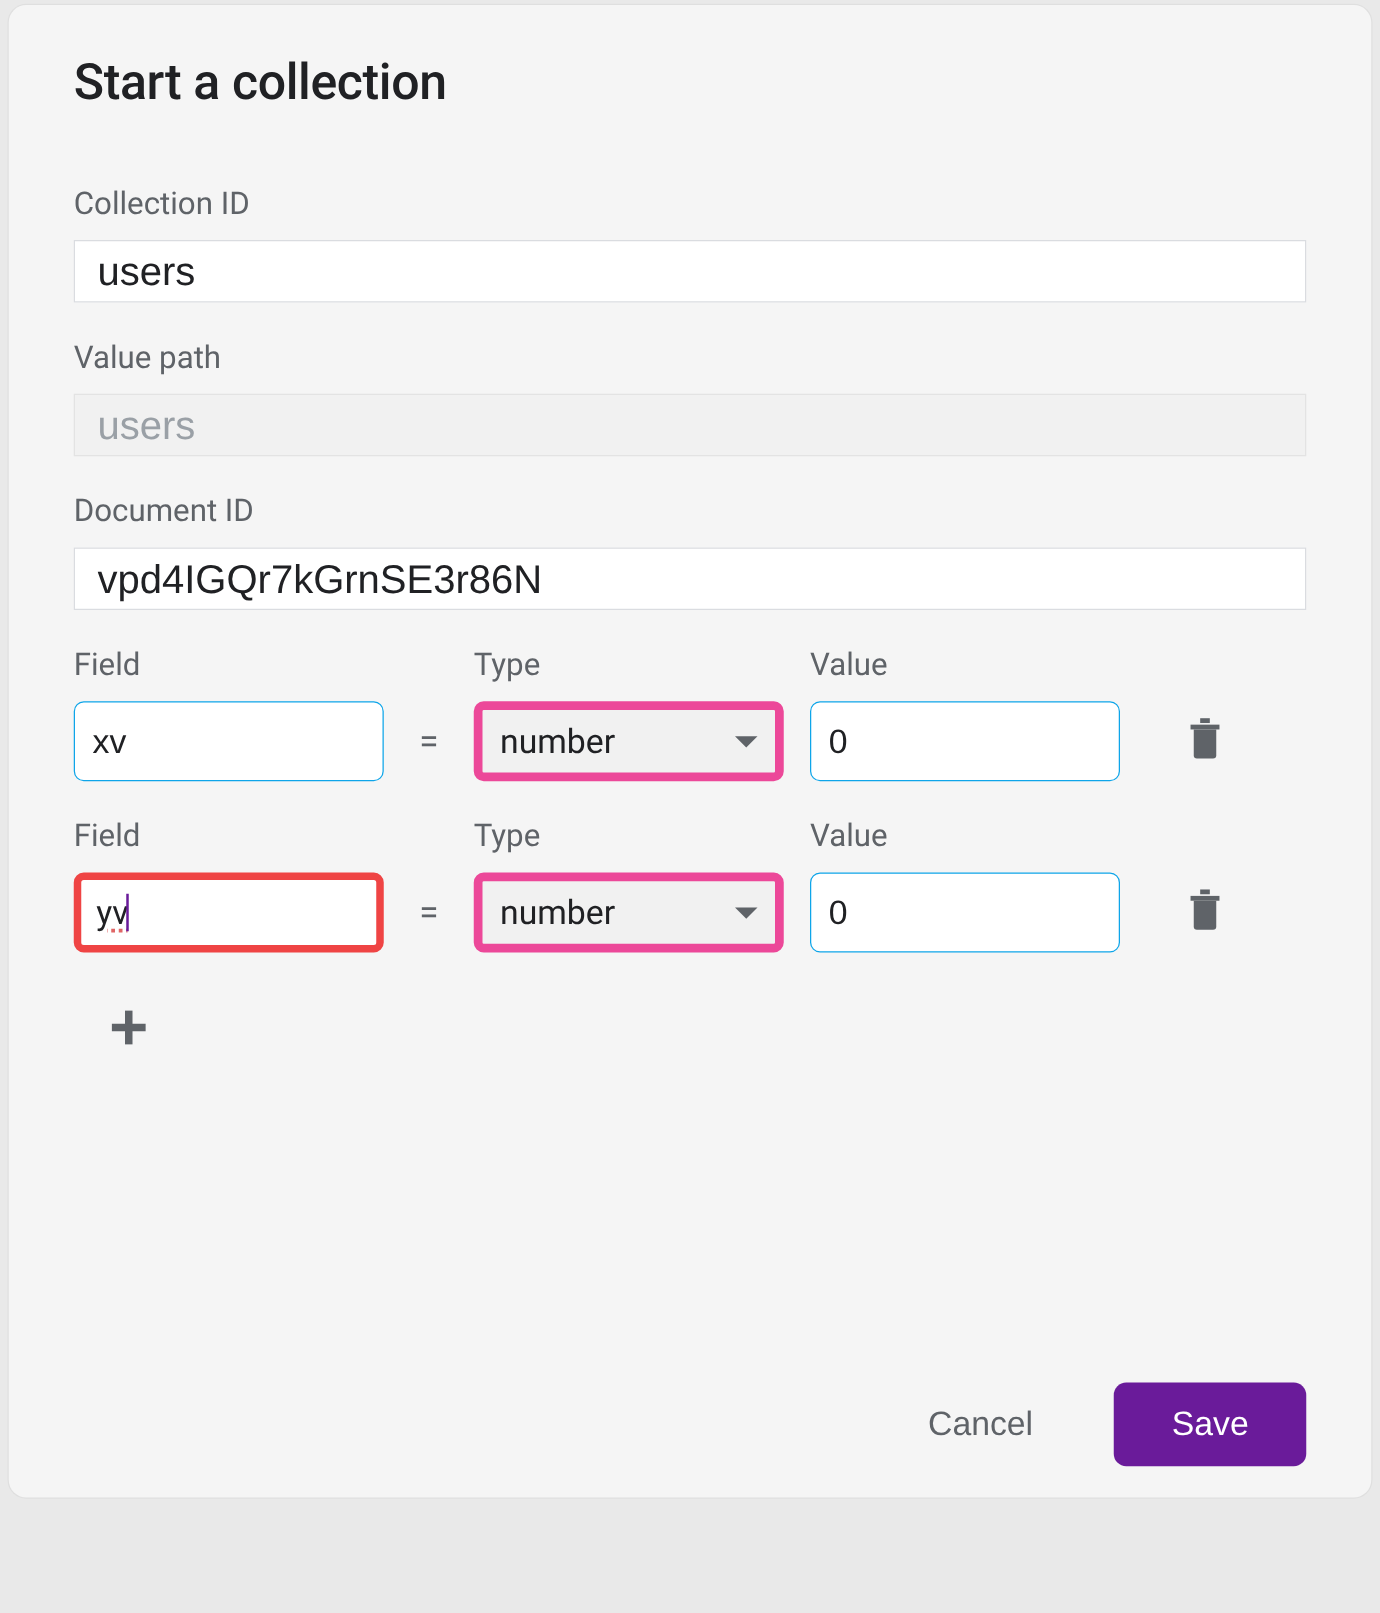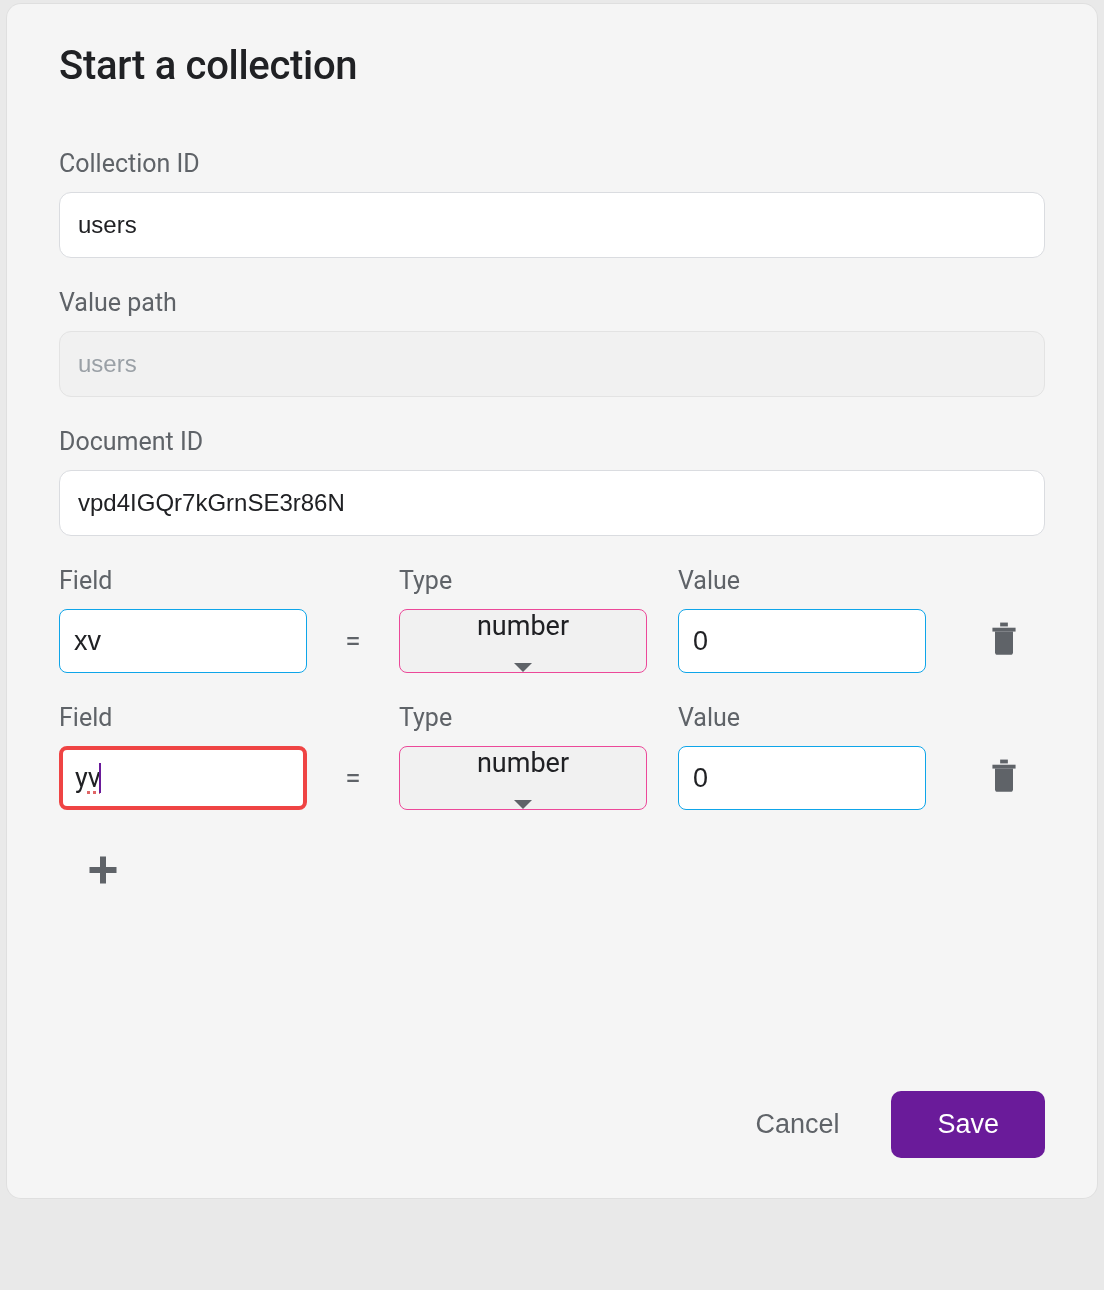--- a/index.html
+++ b/index.html
@@ -29,38 +29,38 @@
   }
   .field-group { margin-bottom: 30px; }
   .label {
     font-size: 25px;
     color: #5f6368;
     margin-bottom: 14px;
     display: block;
   }
   .text-input {
     width: 100%;
-    height: 66px;
+    height: 50px;
     background: #ffffff;
     border: 1px solid #dadce0;
-    border-radius: 12px;
-    font-size: 24px;
+    border-radius: 0;
+    font-size: 32px;
     padding: 0 18px;
     color: #202124;
     outline: none;
   }
   .text-input.readonly {
     background: #f1f1f1;
     color: #9aa0a6;
     border: 1px solid #e3e3e3;
   }
   .row {
     display: flex;
     align-items: flex-end;
-    gap: 31px;
+    gap: 21px;
     margin-bottom: 30px;
   }
   .col-field { width: 248px; }
   .col-eq {
     width: 30px;
     text-align: center;
     color: #5f6368;
     font-size: 28px;
     padding-bottom: 16px;
     align-self: flex-end;
@@ -81,62 +81,61 @@
     height: 64px;
     background: #ffffff;
     border: 1px solid #0ea5e9;
     border-radius: 8px;
     font-size: 27px;
     padding: 0 14px;
     color: #202124;
     outline: none;
   }
   .small-input.focused {
-    border: 4px solid #ef4444;
+    border: 6px solid #ef4444;
     padding: 0 12px;
   }
   .select-box {
     width: 100%;
     height: 64px;
     background: #f1f1f1;
-    border: 1px solid #ec4899;
+    border: 7px solid #ec4899;
     border-radius: 8px;
     font-size: 27px;
     padding: 0 14px;
     color: #202124;
     display: flex;
     align-items: center;
     justify-content: space-between;
     cursor: pointer;
-    flex-direction: column;
   }
   .dropdown-arrow {
     width:0;height:0;
     border-left:9px solid transparent;
     border-right:9px solid transparent;
     border-top:9px solid #5f6368;
   }
   .trash-btn {
     background:none;border:none;cursor:pointer;padding:4px;
     color:#5f6368;
   }
   .add-btn {
     width:60px;height:60px;
     background:none;border:none;cursor:pointer;
     display:flex;align-items:center;justify-content:center;
     margin-top: 30px;
     margin-left: 14px;
   }
   .footer {
     position: absolute;
-    bottom: 40px;
+    bottom: 25px;
     right: 52px;
     display:flex;
     align-items:center;
-    gap: 48px;
+    gap: 61px;
   }
   .cancel-btn {
     background:none;border:none;
     font-size: 27px;
     color:#5f6368;
     cursor:pointer;
     padding: 10px 4px;
   }
   .save-btn {
     background:#6a1b9a;

